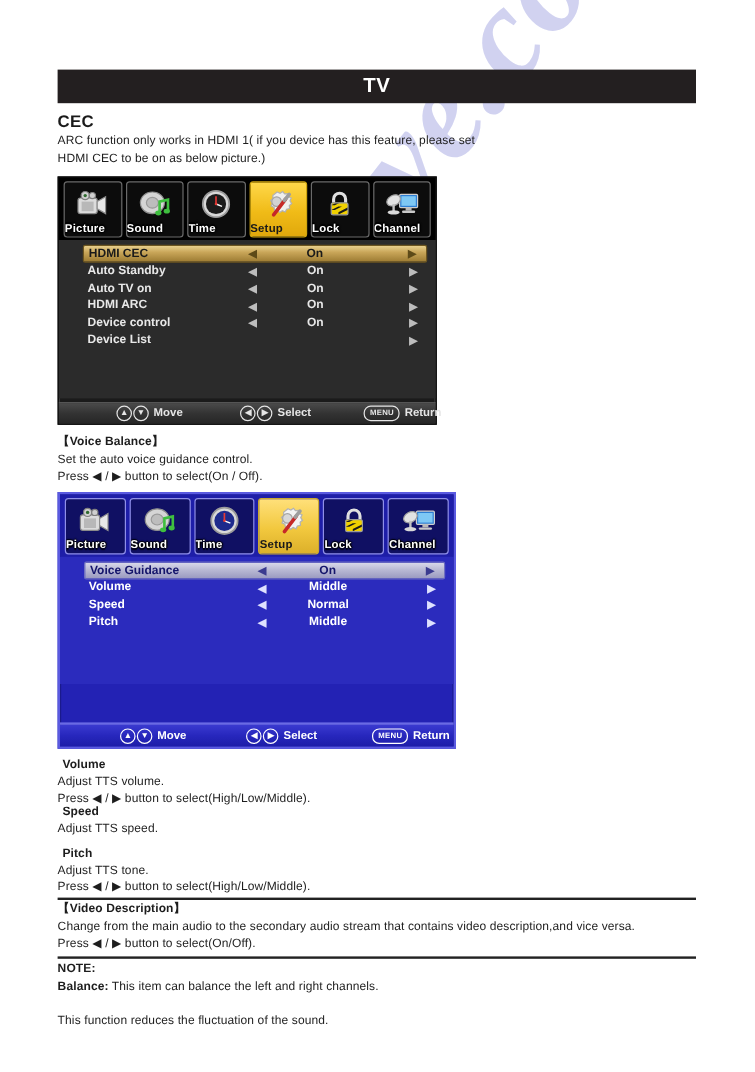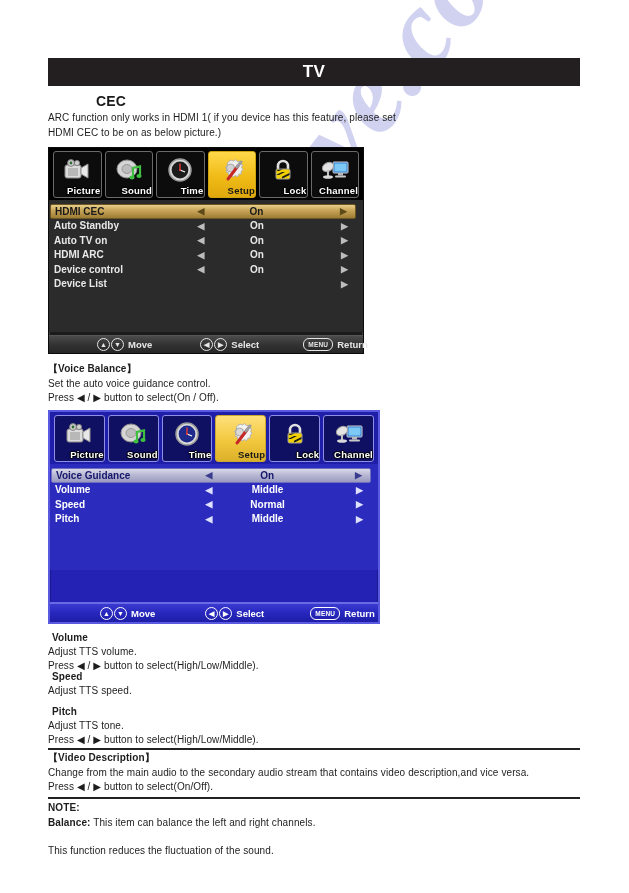--- a/index.html
+++ b/index.html
@@ -118,31 +118,31 @@
     position: absolute;
     left: 0; right: 0; top: 2px;
     height: 32px;
     display: flex;
     align-items: center;
     justify-content: center;
   }
   .osd .icon-cell .cap {
     position: absolute;
     left: 0; right: 0; bottom: 1px;
-    text-align: right;
+    text-align: left;
     font-size: 9.5px;
     font-weight: bold;
     color: #ffffff;
     text-shadow: 0 1px 1px #000, 1px 0 1px #000, -1px 0 1px #000, 0 -1px 1px #000;
     letter-spacing: .2px;
   }
   .osd .icon-cell.sel .cap { color: #1a1a1a; text-shadow: none; }
 
   .osd .rows {
-    padding: 4px 7px 0 1px;
+    padding: 4px 7px 0 20px;
     box-sizing: border-box;
   }
   .osd .row {
     position: relative;
     height: 14.5px;
     display: flex;
     align-items: center;
     font-size: 10px;
     font-weight: bold;
     box-sizing: border-box;
@@ -258,21 +258,21 @@
   <div class="wm-text wm-1">ve.com</div>
   <div class="wm-text wm-2">mar</div>
 </div>
 
 <div class="page">
 
   <div class="tv-header">
     <span>TV</span>
   </div>
 
-  <div class="sec-title" style="left:48px; top:93px;margin-left:48px;">CEC</div>
+  <div class="sec-title" style="left:48px; top:93px;">CEC</div>
   <div class="para" style="left:48px; top:110px; width:530px;">ARC function only works in HDMI 1( if you device has this feature, please set</div>
   <div class="para" style="left:48px; top:125px; width:530px;">HDMI CEC to be on as below picture.)</div>
 
   <div class="osd osd-dark" id="osd-cec" style="left:48px; top:147px; width:316px; height:207px;">
 
     <div class="iconbar">
 
       <div class="icon-cell">
         <span class="glyph">
           <svg class="ico" width="30" height="26" viewBox="0 0 30 26">

